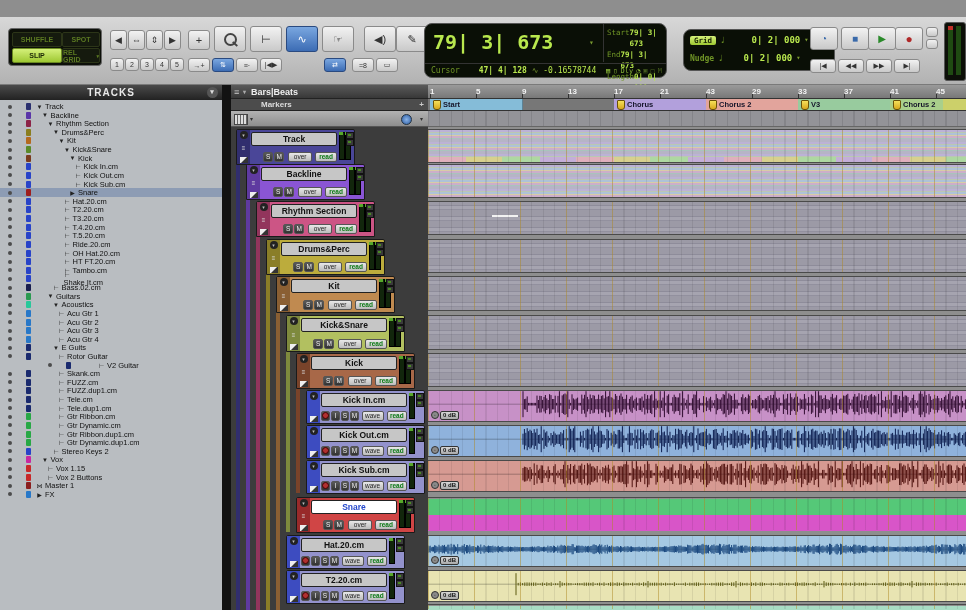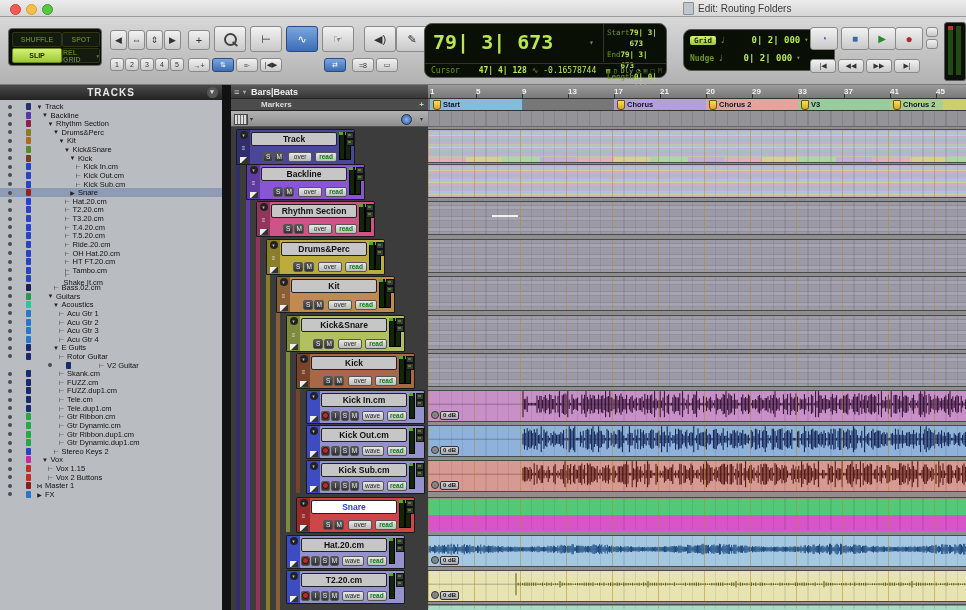--- a/index.html
+++ b/index.html
@@ -98,29 +98,20 @@
   .db-txt{background:linear-gradient(#d6d6d6,#aaa);border:1px solid #333;border-radius:2px;
     font-size:6px;font-weight:bold;color:#111;padding:0 2px;line-height:7px;}
   .band{position:absolute;left:0;width:538px;}
   svg{position:absolute;left:0;top:0;}
 </style>
 </head>
 <body>
 
 <div id="win">
 
-  <div id="titlebar">
-    <span class="tl" style="left:10px;background:#f25a52;border:1px solid #d04038;"></span>
-    <span class="tl" style="left:26px;background:#f5bf4f;border:1px solid #d8a030;"></span>
-    <span class="tl" style="left:42px;background:#58c742;border:1px solid #3a9a28;"></span>
-    <span id="title">
-        <span class="doc-ico"></span>
-      <span>Edit: Routing Folders</span>
-      </span>
-  </div>
 
   <div id="toolbar">
     <div id="modebox">
         <div class="mode" style="left: 3px; top: 3px; width: 48px;">SHUFFLE</div>
         <div class="mode" style="left: 53px; top: 3px; width: 36px;">SPOT</div>
         <div class="mode active" style="left: 3px; top: 19px; width: 48px;">SLIP</div>
         <div class="mode" style="left: 53px; top: 19px; width: 36px;">REL GRID<span style="font-size: 5px; margin-left: 1px;">▾</span></div>
       </div>
     <div id="zoomcluster">
         <div class="btn" style="left: 110px; top: 13px; width: 17px; height: 20px;">◀</div>
@@ -957,21 +948,21 @@
           <span class="barnum" style="left: 48px;">5</span>
           <span class="bartick" style="left: 48px;"></span>
           <span class="barnum" style="left: 94px;">9</span>
           <span class="bartick" style="left: 94px;"></span>
           <span class="barnum" style="left: 140px;">13</span>
           <span class="bartick" style="left: 140px;"></span>
           <span class="barnum" style="left: 186px;">17</span>
           <span class="bartick" style="left: 186px;"></span>
           <span class="barnum" style="left: 232px;">21</span>
           <span class="bartick" style="left: 232px;"></span>
-          <span class="barnum" style="left: 278px;">20</span>
+          <span class="barnum" style="left: 278px;">43</span>
           <span class="bartick" style="left: 278px;"></span>
           <span class="barnum" style="left: 324px;">29</span>
           <span class="bartick" style="left: 324px;"></span>
           <span class="barnum" style="left: 370px;">33</span>
           <span class="bartick" style="left: 370px;"></span>
           <span class="barnum" style="left: 416px;">37</span>
           <span class="bartick" style="left: 416px;"></span>
           <span class="barnum" style="left: 462px;">41</span>
           <span class="bartick" style="left: 462px;"></span>
           <span class="barnum" style="left: 508px;">45</span>

